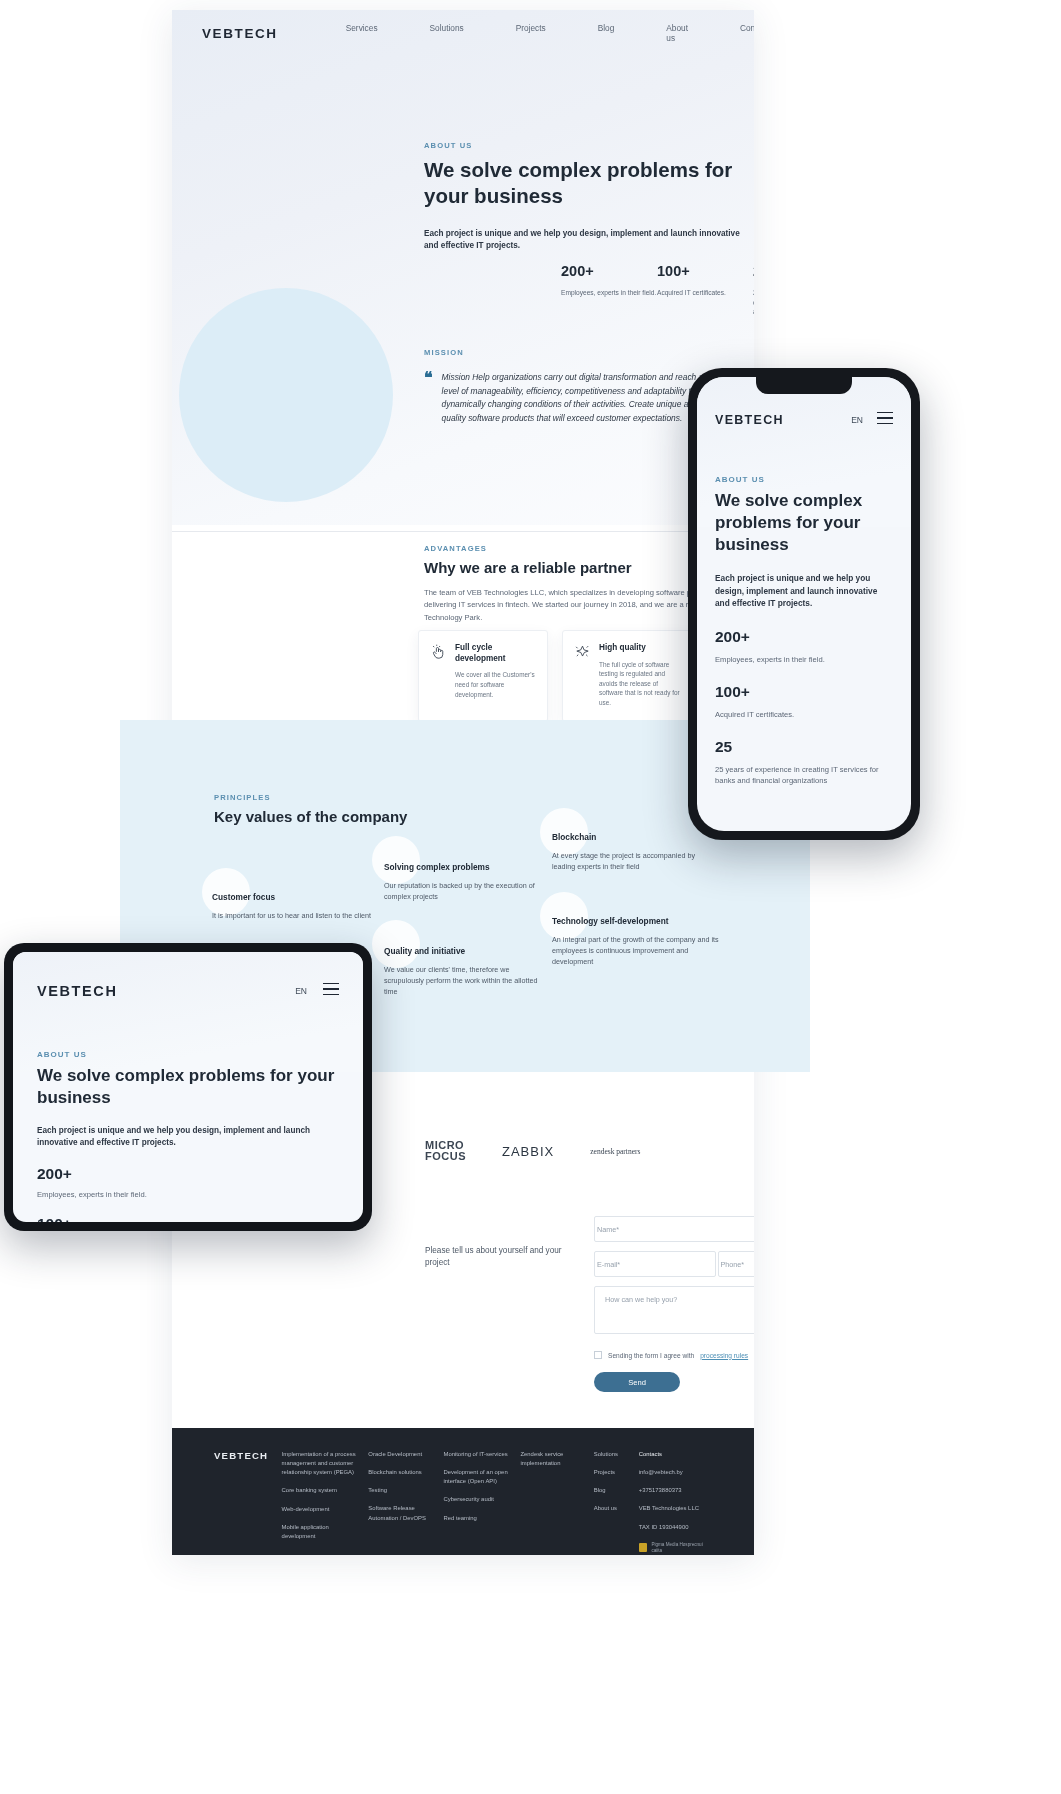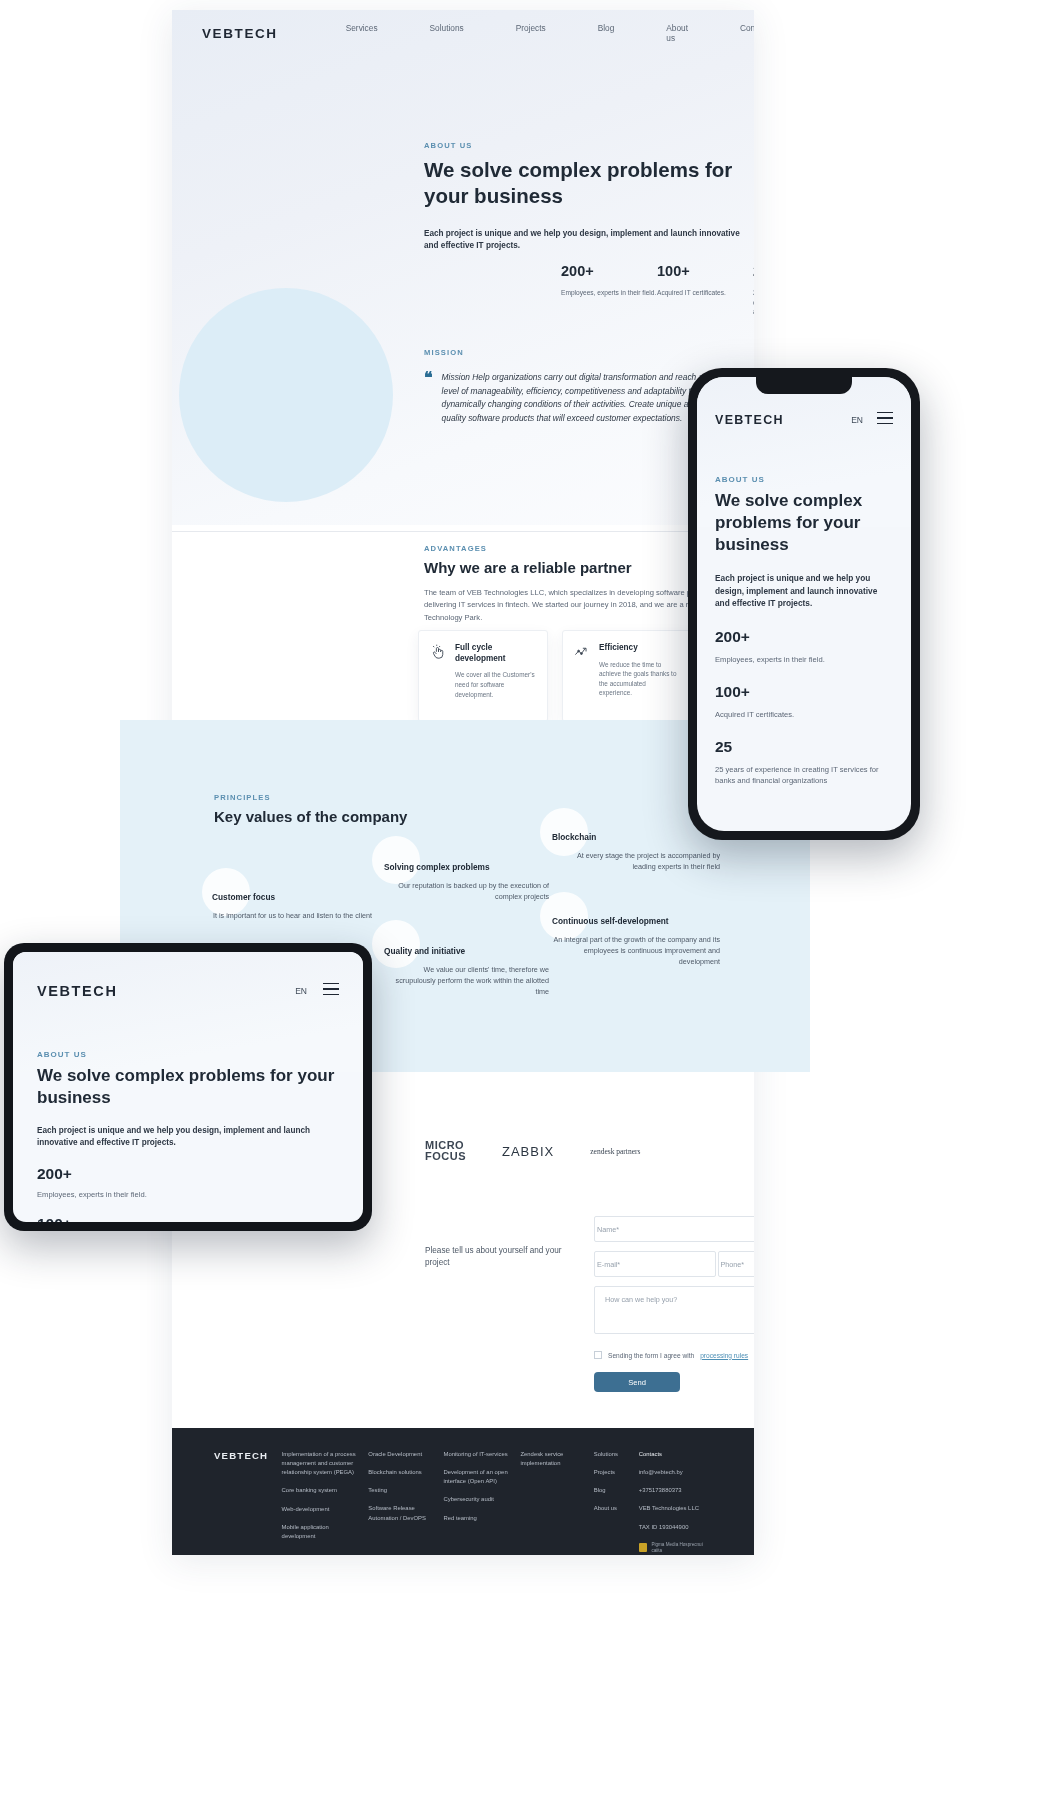--- a/index.html
+++ b/index.html
@@ -68,21 +68,21 @@
     display: flex; gap: 8px;
   }
   .card-ico { width: 17px; flex: 0 0 17px; color: #3c4653; padding-top: 1px; }
   .card-t { font-size: 8.2px; font-weight: 700; color: #202a36; line-height: 1.3; }
   .card-d { font-size: 6.4px; color: #6b7684; line-height: 1.5; margin-top: 6px; }
   .band-wide { position: absolute; left: 120px; top: 720px; width: 690px; height: 352px; background: #e4f1f8; z-index: 1; }
   .principles { position: absolute; left: 214px; top: 793px; width: 200px; z-index: 3; }
   .blob { position: absolute; border-radius: 50%; background: #ffffff; opacity: .85; z-index: 2; }
   .pitem { position: absolute; z-index: 3; }
   .pitem-t { font-size: 8.3px; font-weight: 700; color: #202a36; }
-  .pitem-d { font-size: 7.2px; color: #4d5866; line-height: 1.55; margin-top: 8px; text-align: right; }
+  .pitem-d { font-size: 7.2px; color: #4d5866; line-height: 1.55; margin-top: 8px; }
 
   
   .logos { position: absolute; left: 253px; top: 1130px; display: flex; align-items: center; gap: 36px; }
   .logo-mf { font-size: 11px; font-weight: 700; color: #3c4653; line-height: 1.0; letter-spacing: .5px; }
   .logo-zb { font-size: 13px; color: #2c3642; letter-spacing: 1px; }
   .logo-zd { font-size: 7.5px; color: #3c4653; font-family: Liberation Serif, serif; }
 
   
   .form-label { position: absolute; left: 253px; top: 1235px; width: 150px; font-size: 8.2px; color: #4d5866; line-height: 1.5; }
   .form { position: absolute; left: 422px; top: 1206px; width: 252px; }
@@ -93,21 +93,21 @@
   .row2 { display: flex; gap: 2px; }
   .row2 .fld { width: 121.5px; }
   .ta { width: 252px; height: 48px; border: 1px solid #dfe4ea; border-radius: 2px;
         background: #fff; font-size: 7.2px; color: #202a36; padding: 8px 10px;
         font-family: "Liberation Sans", sans-serif; resize: none; }
   .ta::placeholder { color: #97a1ad; }
   .agree { display: flex; align-items: center; gap: 6px; margin-top: 13px; font-size: 6.6px; color: #5c6776; }
   .cbox { width: 8px; height: 8px; border: 1px solid #c7cfd8; background: #fff; }
   .lnk { color: #4d8fb5; text-decoration: underline; }
   .btn-send { margin-top: 13px; width: 86px; height: 20px; background: #3d6f92; color: #fff;
-              border: none; border-radius: 4px; font-size: 7.6px; cursor: pointer;
+              border: none; border-radius: 10px; font-size: 7.6px; cursor: pointer;
               font-family: "Liberation Sans", sans-serif; }
 
   
   .footer { position: absolute; left: 0; top: 1418px; width: 582px; height: 127px; background: #1f242c; padding: 22px 42px 0 42px; display: flex; }
   .f-logo { font-size: 9.6px; font-weight: 700; letter-spacing: 1.2px; color: #e8ecf1; width: 72px; }
   .f-col { font-size: 5.9px; color: #b5bcc6; line-height: 1.55; }
   .f-col div { margin-bottom: 9px; }
   .f-col.c1 { width: 86px; }
   .f-col.c2 { width: 80px; margin-left: 6px; }
   .f-col.c3 { width: 82px; }
@@ -240,34 +240,20 @@
           </svg>
         </div>
         <div>
           <div class="card-t">Full cycle development</div>
           <div class="card-d">We cover all the Customer's need for software development.</div>
         </div>
       </div>
       <div class="card">
         <div class="card-ico">
           <svg viewBox="0 0 24 24" width="17" height="17" fill="none" stroke="#3c4653" stroke-width="1.3">
-            <path d="M2 15l4.5-5 4 3.5L16 6"></path>
-              <path d="M12.5 6H17v4.5"></path>
-            <circle cx="6.5" cy="10" r="1.3" fill="#3c4653"></circle>
-            <circle cx="10.5" cy="13.5" r="1.3" fill="#3c4653"></circle>
-          </svg>
-        </div>
-        <div>
-          <div class="card-t">Efficiency</div>
-          <div class="card-d">We reduce the time to achieve the goals thanks to the accumulated experience.</div>
-        </div>
-      </div>
-      <div class="card">
-        <div class="card-ico">
-          <svg viewBox="0 0 24 24" width="17" height="17" fill="none" stroke="#3c4653" stroke-width="1.3">
             <path d="M12 3l2.2 5.3L20 10l-5.4 2L12 17l-2.3-5L4 10l5.5-1.7L12 3z"></path>
             <path d="M3 4l2 2M20 3l-2 2M4 17l2-2M19 17l-2-2"></path>
           </svg>
         </div>
         <div>
           <div class="card-t">High quality</div>
           <div class="card-d">The full cycle of software testing is regulated and avoids the release of software that is not ready for use.</div>
         </div>
       </div>
     </div>
@@ -361,21 +347,21 @@
   </div>
   <div class="pitem" style="left:384px;top:946px;width:165px;">
     <div class="pitem-t">Quality and initiative</div>
     <div class="pitem-d">We value our clients' time, therefore we scrupulously perform the work within the allotted time</div>
   </div>
   <div class="pitem" style="left:552px;top:832px;width:168px;">
     <div class="pitem-t">Blockchain</div>
     <div class="pitem-d">At every stage the project is accompanied by leading experts in their field</div>
   </div>
   <div class="pitem" style="left:552px;top:916px;width:168px;">
-    <div class="pitem-t">Continuous self-development</div>
+    <div class="pitem-t">Technology self-development</div>
     <div class="pitem-d">An integral part of the growth of the company and its employees is continuous improvement and development</div>
   </div>
 
   <div class="phone">
     <div class="phone-screen">
       <div class="notch"></div>
       <div style="position:absolute;left:0;top:0;width:100%;height:150px;background:linear-gradient(170deg,#eef2f8 0%,#f5f8fc 70%);"></div>
 
       <div class="ph-nav">
         <div class="ph-logo">VEBTECH</div>

